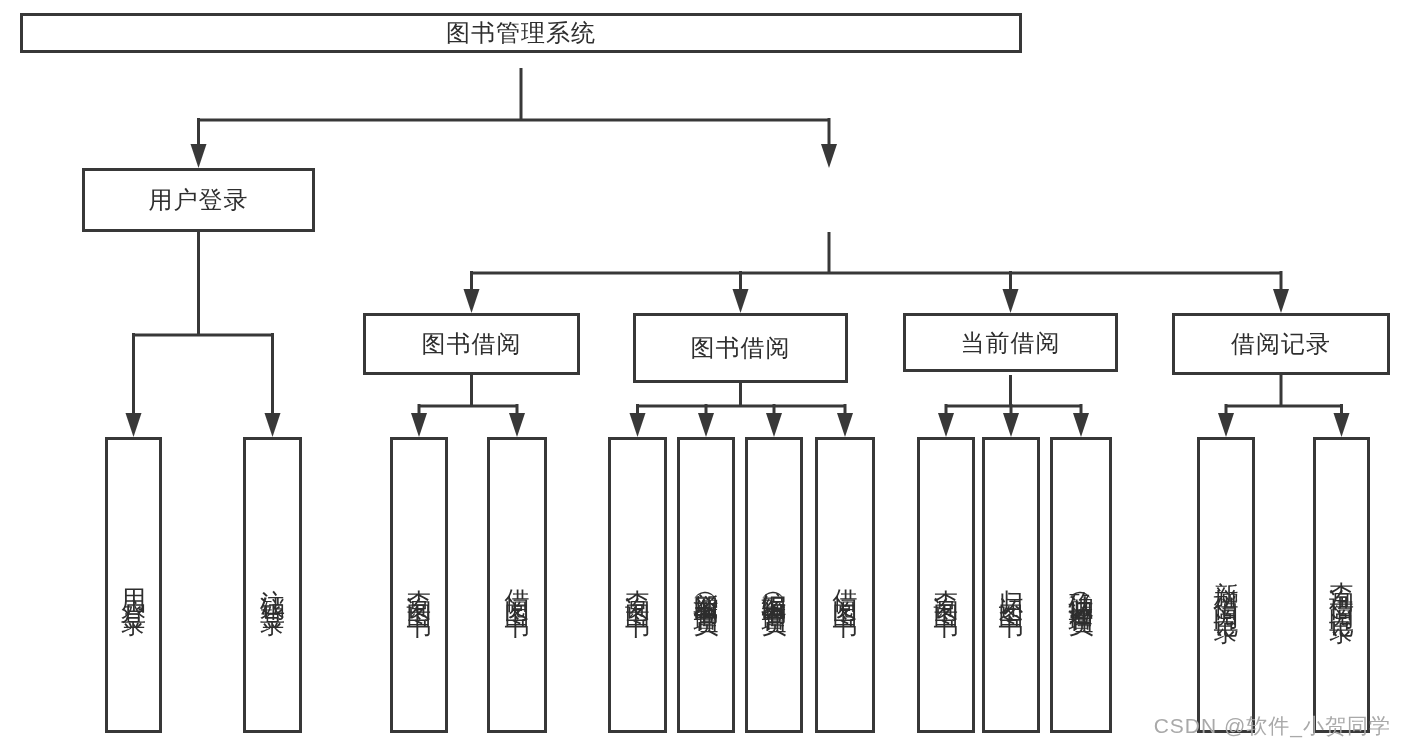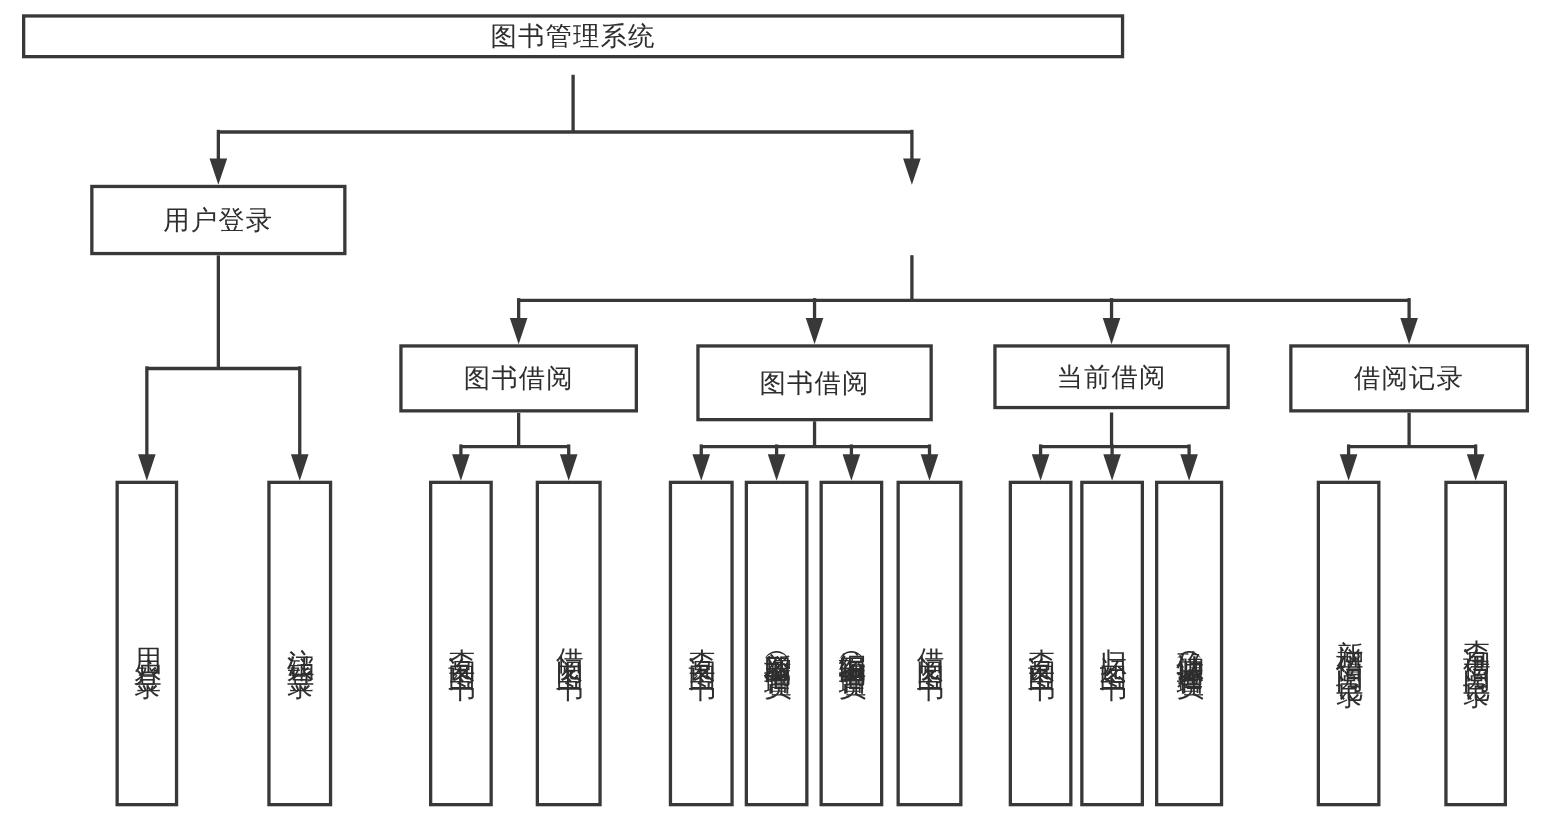--- a/index.html
+++ b/index.html
@@ -170,13 +170,14 @@
     <span class="vtext" style="letter-spacing: 3px;">确认归还（管理员）</span>
   </div>
 
   <div class="node vbox" style="left:1197px;top:437px;width:58px;height:296px;">
     <span class="vtext" style="letter-spacing: 8px;">新增借阅记录</span>
   </div>
   <div class="node vbox" style="left:1313px;top:437px;width:57px;height:296px;">
     <span class="vtext" style="letter-spacing: 8px;">查询借阅记录</span>
   </div>
 
+  <div id="watermark">CSDN @软件_小贺同学</div>
 </div>
 
 </body></html>

